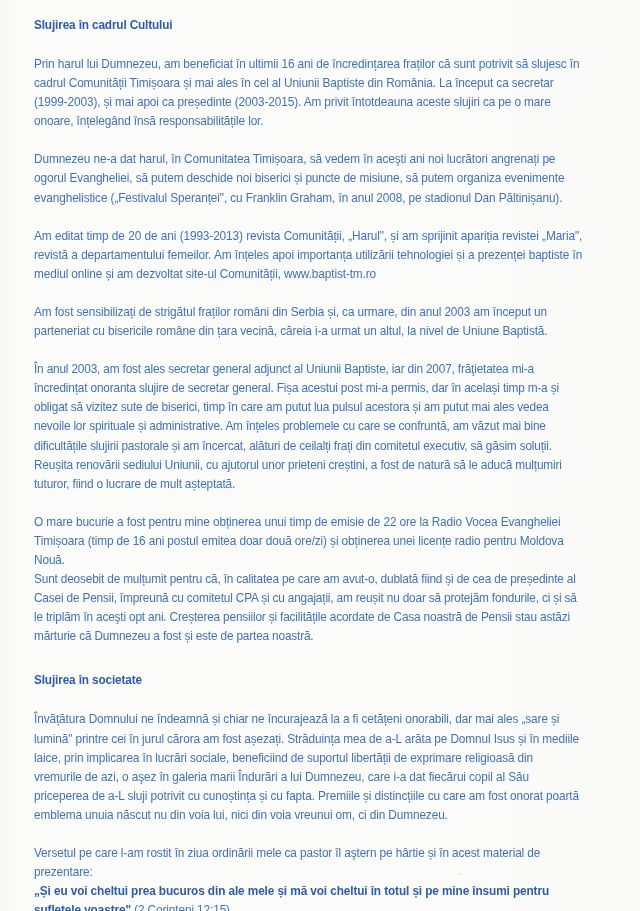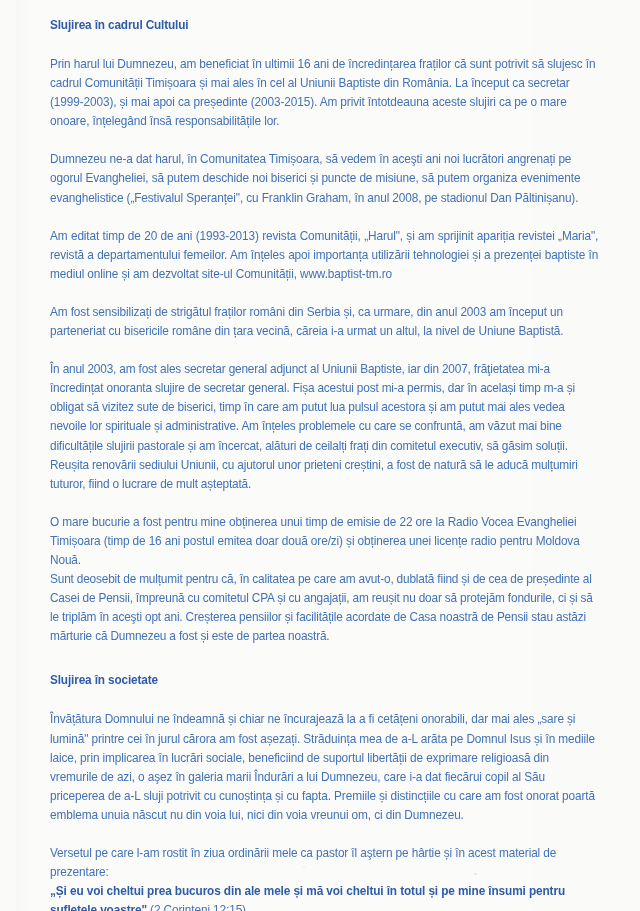--- a/index.html
+++ b/index.html
@@ -15,21 +15,20 @@
     overflow: hidden;
   }
   .page {
     position: relative;
     width: 516px;
     height: 911px;
     background:
       linear-gradient(90deg, #f7f7f5 0px, #fbfbfa 18px, #fbfbfa 600px, #f6f6f4 640px);
     box-sizing: border-box;
     padding: 3px;
-    margin-left: 16px;
   }
   .content {
     position: absolute;
     left: 34px;
     top: 18px;
     width: 574px;
   }
   .doc-heading {
     color: #2f5ca6;
     font-weight: bold;

